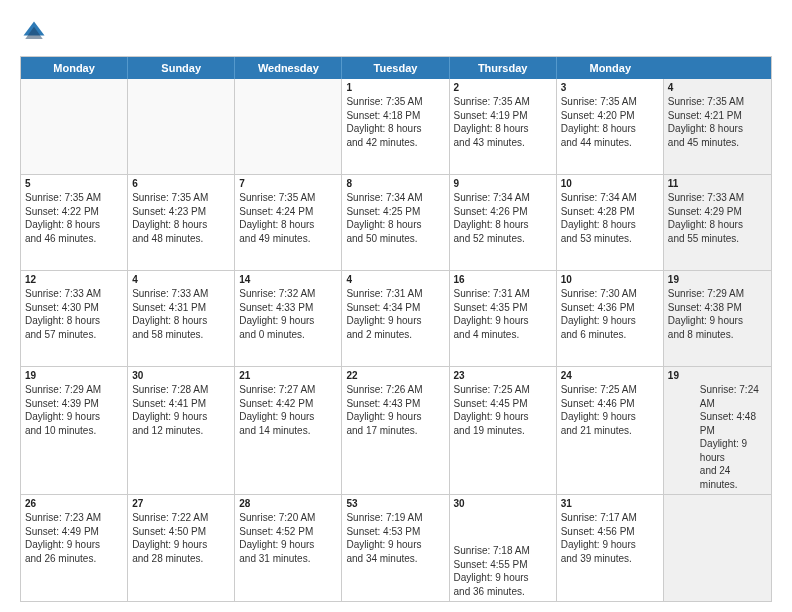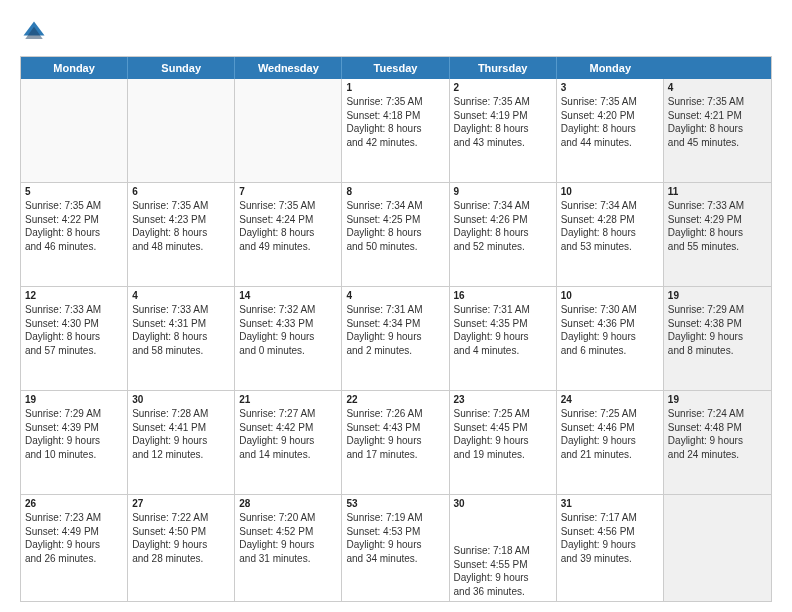--- a/index.html
+++ b/index.html
@@ -315,21 +315,21 @@
           </div>
           <div class="cal-cell">
             <span class="day-num">24</span>
             <div class="cell-text" style="white-space: pre-line;">Sunrise: 7:25 AM
 Sunset: 4:46 PM
 Daylight: 9 hours
 and 21 minutes.</div>
           </div>
           <div class="cal-cell shaded">
             <span class="day-num">19</span>
-            <div class="cell-text" style="white-space: pre-line;">Sunrise: 7:24 AM
+            <div class="cell-text" style="white-space: pre-line; margin-left: 32px;">Sunrise: 7:24 AM
 Sunset: 4:48 PM
 Daylight: 9 hours
 and 24 minutes.</div>
           </div>
         </div>
         <div class="cal-row">
           <div class="cal-cell">
             <span class="day-num">26</span>
             <div class="cell-text" style="white-space: pre-line;">Sunrise: 7:23 AM
 Sunset: 4:49 PM

